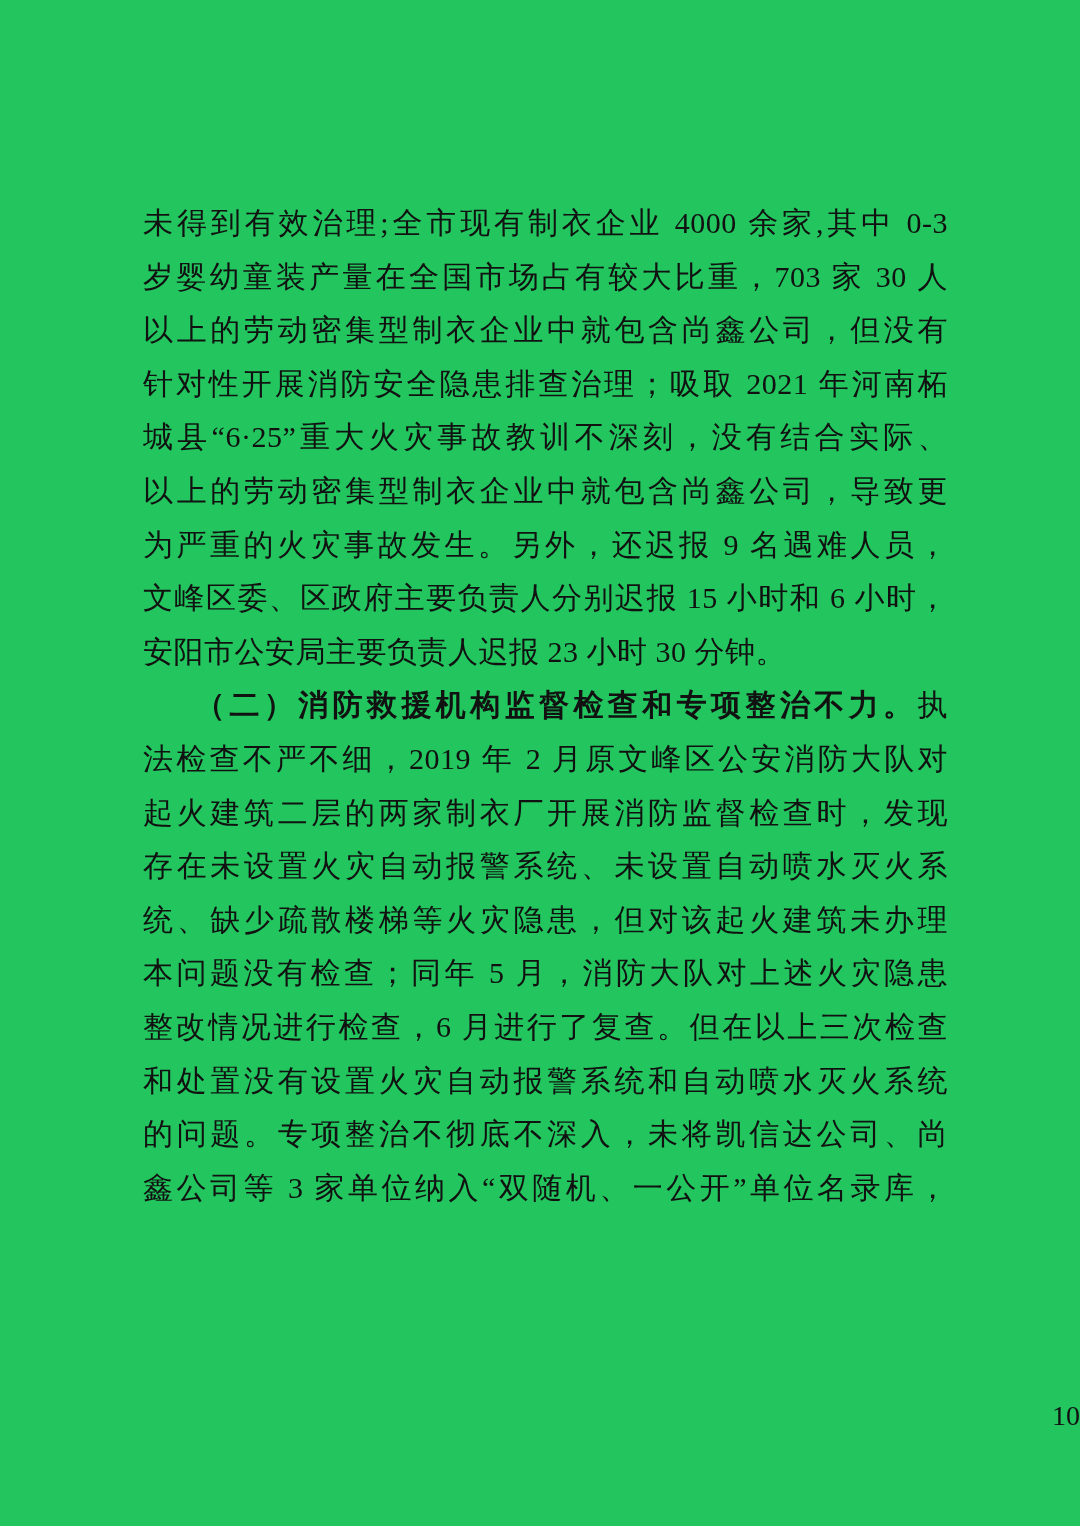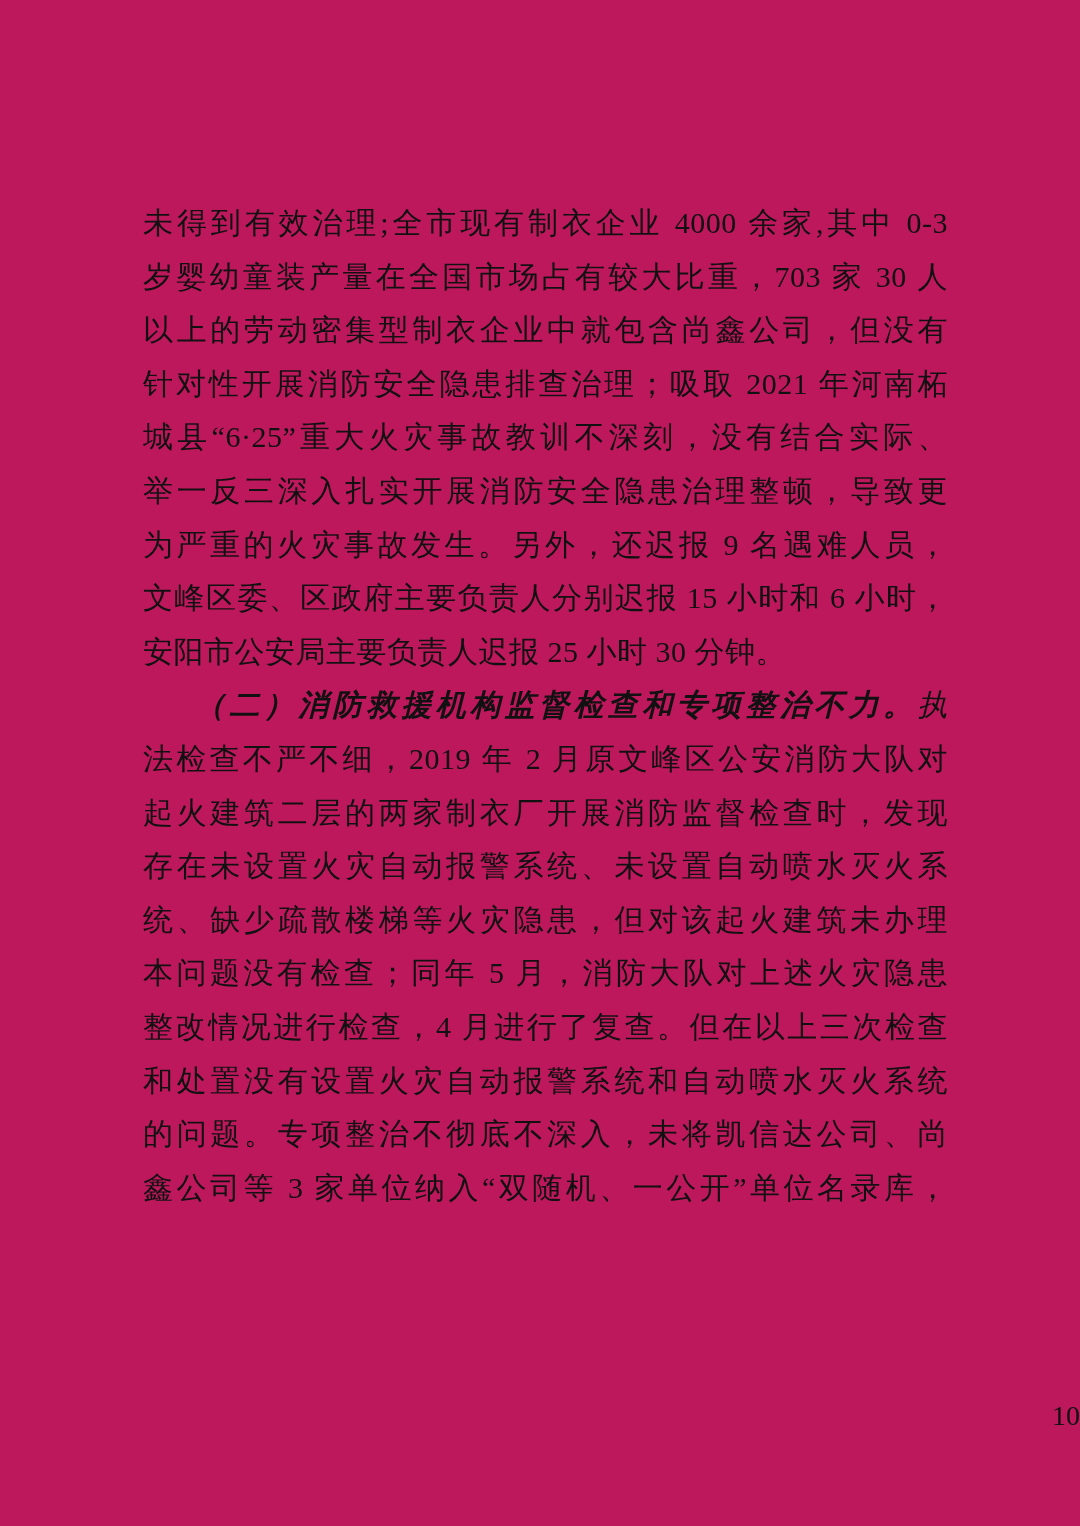--- a/index.html
+++ b/index.html
@@ -4,21 +4,21 @@
 <style>
   html, body {
     margin: 0;
     padding: 0;
     background: #ffffff;
   }
   .page {
     position: relative;
     width: 1080px;
     height: 1526px;
-    background: #be185d;
+    background: #22c55e;
     overflow: hidden;
     font-family: "Liberation Serif", "DejaVu Serif", serif;
     color: #111111;
   }
   .doc-body {
     position: absolute;
     left: 143px;
     top: 196px;
     width: 805px;
   }
@@ -31,21 +31,20 @@
     text-align: justify;
     text-align-last: justify;
     letter-spacing: 0.5px;
   }
   .line.para-end {
     text-align: left;
     text-align-last: left;
   }
   .line.indent {
     text-indent: 52px;
-    font-style: italic;
   }
   .bold {
     font-weight: 700;
   }
   .page-number {
     position: absolute;
     left: 0;
     top: 1396px;
     width: 1080px;
     text-align: right;
@@ -58,29 +57,29 @@
 </head>
 <body>
 
 <div class="page">
   <div class="doc-body">
       <div class="line">未得到有效治理;全市现有制衣企业 4000 余家,其中 0-3</div>
       <div class="line">岁婴幼童装产量在全国市场占有较大比重，703 家 30 人</div>
       <div class="line">以上的劳动密集型制衣企业中就包含尚鑫公司，但没有</div>
       <div class="line">针对性开展消防安全隐患排查治理；吸取 2021 年河南柘</div>
       <div class="line">城县“6·25”重大火灾事故教训不深刻，没有结合实际、</div>
-      <div class="line">举一反三深入扎实开展消防安全隐患治理整顿，导致更</div>
+      <div class="line">以上的劳动密集型制衣企业中就包含尚鑫公司，导致更</div>
       <div class="line">为严重的火灾事故发生。另外，还迟报 9 名遇难人员，</div>
       <div class="line">文峰区委、区政府主要负责人分别迟报 15 小时和 6 小时，</div>
-      <div class="line para-end">安阳市公安局主要负责人迟报 25 小时 30 分钟。</div>
+      <div class="line para-end">安阳市公安局主要负责人迟报 23 小时 30 分钟。</div>
       <div class="line indent"><span class="bold">（二）消防救援机构监督检查和专项整治不力。</span><span>执</span></div>
       <div class="line">法检查不严不细，2019 年 2 月原文峰区公安消防大队对</div>
       <div class="line">起火建筑二层的两家制衣厂开展消防监督检查时，发现</div>
       <div class="line">存在未设置火灾自动报警系统、未设置自动喷水灭火系</div>
       <div class="line">统、缺少疏散楼梯等火灾隐患，但对该起火建筑未办理</div>
       <div class="line">本问题没有检查；同年 5 月，消防大队对上述火灾隐患</div>
-      <div class="line">整改情况进行检查，4 月进行了复查。但在以上三次检查</div>
+      <div class="line">整改情况进行检查，6 月进行了复查。但在以上三次检查</div>
       <div class="line">和处置没有设置火灾自动报警系统和自动喷水灭火系统</div>
       <div class="line">的问题。专项整治不彻底不深入，未将凯信达公司、尚</div>
       <div class="line">鑫公司等 3 家单位纳入“双随机、一公开”单位名录库，</div>
     </div>
   <div class="page-number">10</div>
 </div>
 
 </body></html>

